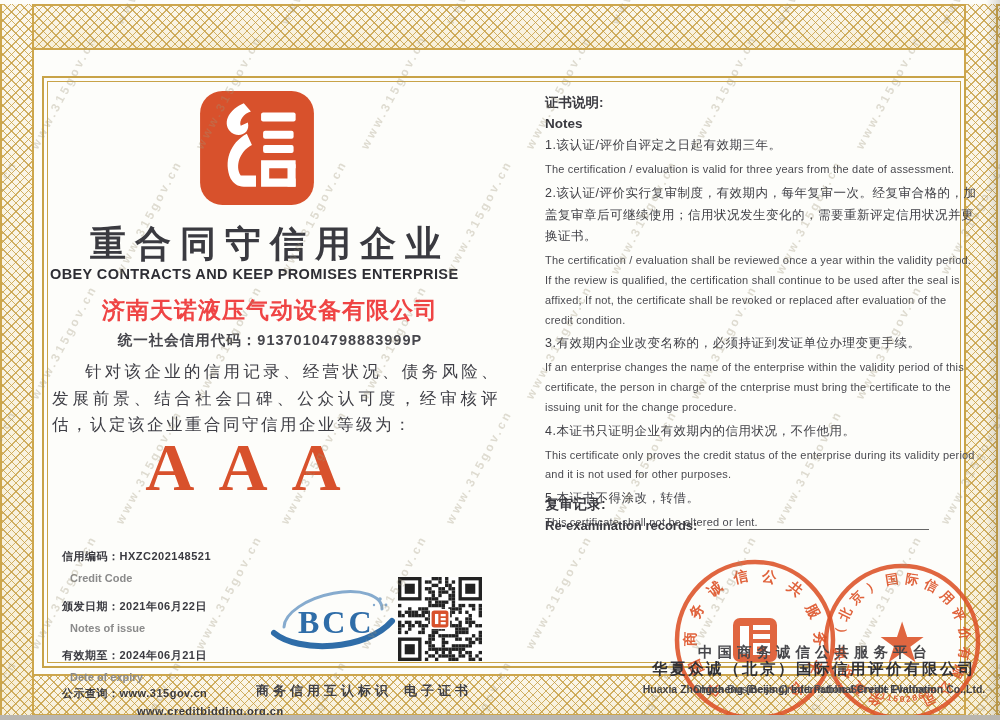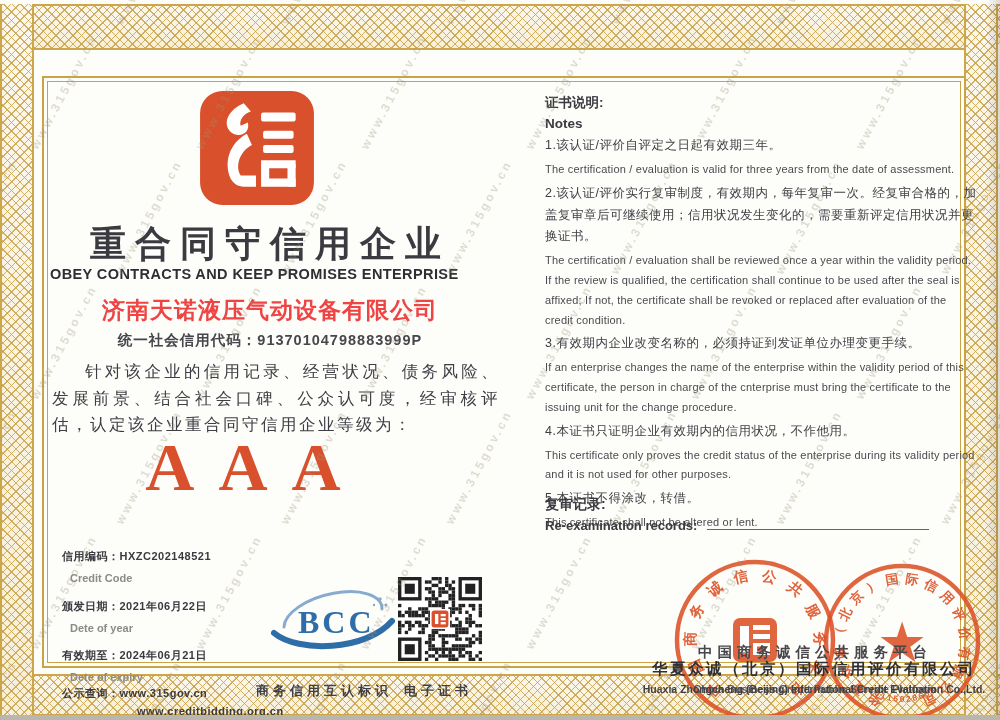--- a/index.html
+++ b/index.html
@@ -93,21 +93,21 @@
   <div class="abs grade">AAA</div>
 
   <div class="abs fld" style="left:62px;top:549px;">
     <span>信用编码：</span><span class="val">HXZC202148521</span>
   </div>
   <div class="abs sub" style="left:62px;top:572px;">Credit Code</div>
 
   <div class="abs fld" style="left:62px;top:599px;">
     <span>颁发日期：</span><span class="val">2021年06月22日</span>
   </div>
-  <div class="abs sub" style="left:62px;top:622px;">Dete of year</div>
+  <div class="abs sub" style="left:62px;top:622px;">Notes of issue</div>
 
   <div class="abs fld" style="left:62px;top:648px;">
     <span>有效期至：</span><span class="val">2024年06月21日</span>
   </div>
   <div class="abs sub" style="left:62px;top:671px;">Dete of expiry</div>
 
   <div class="abs fld" style="left:62px;top:686px;">
     <span>公示查询：</span><span class="val">www.315gov.cn</span>
   </div>
   <div class="abs fld val" style="left:137px;top:705px;">www.creditbidding.org.cn</div>

